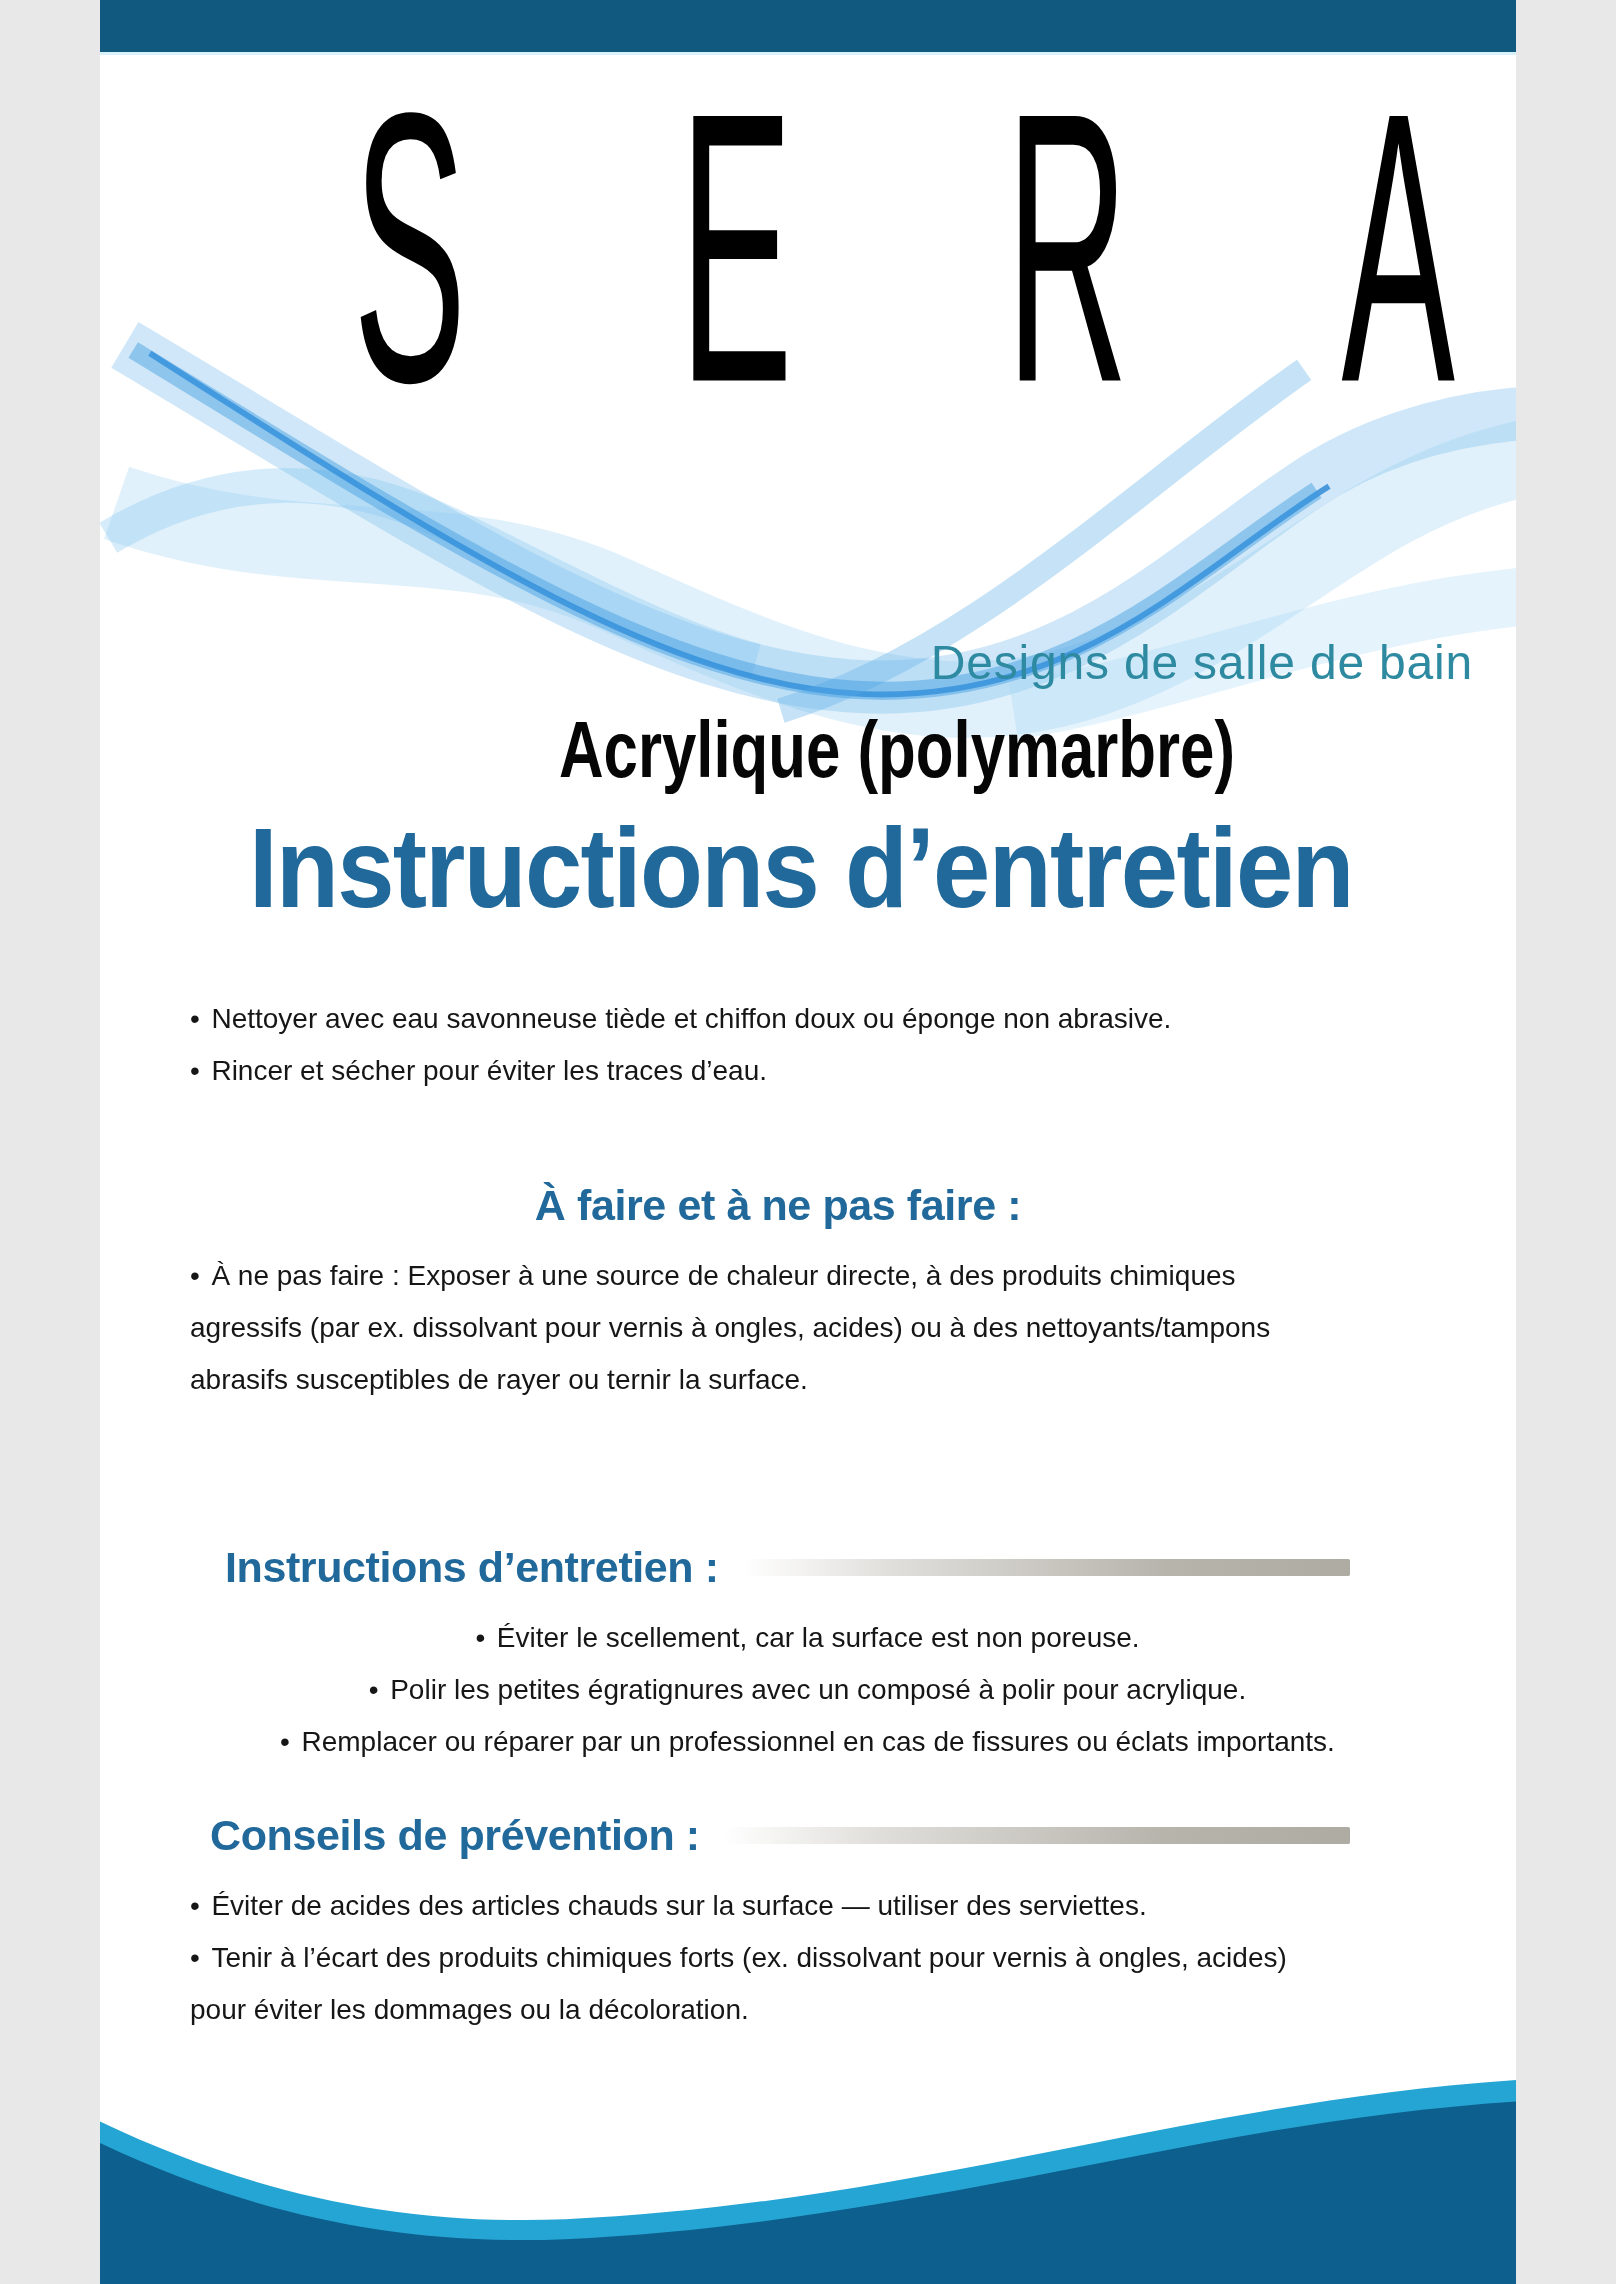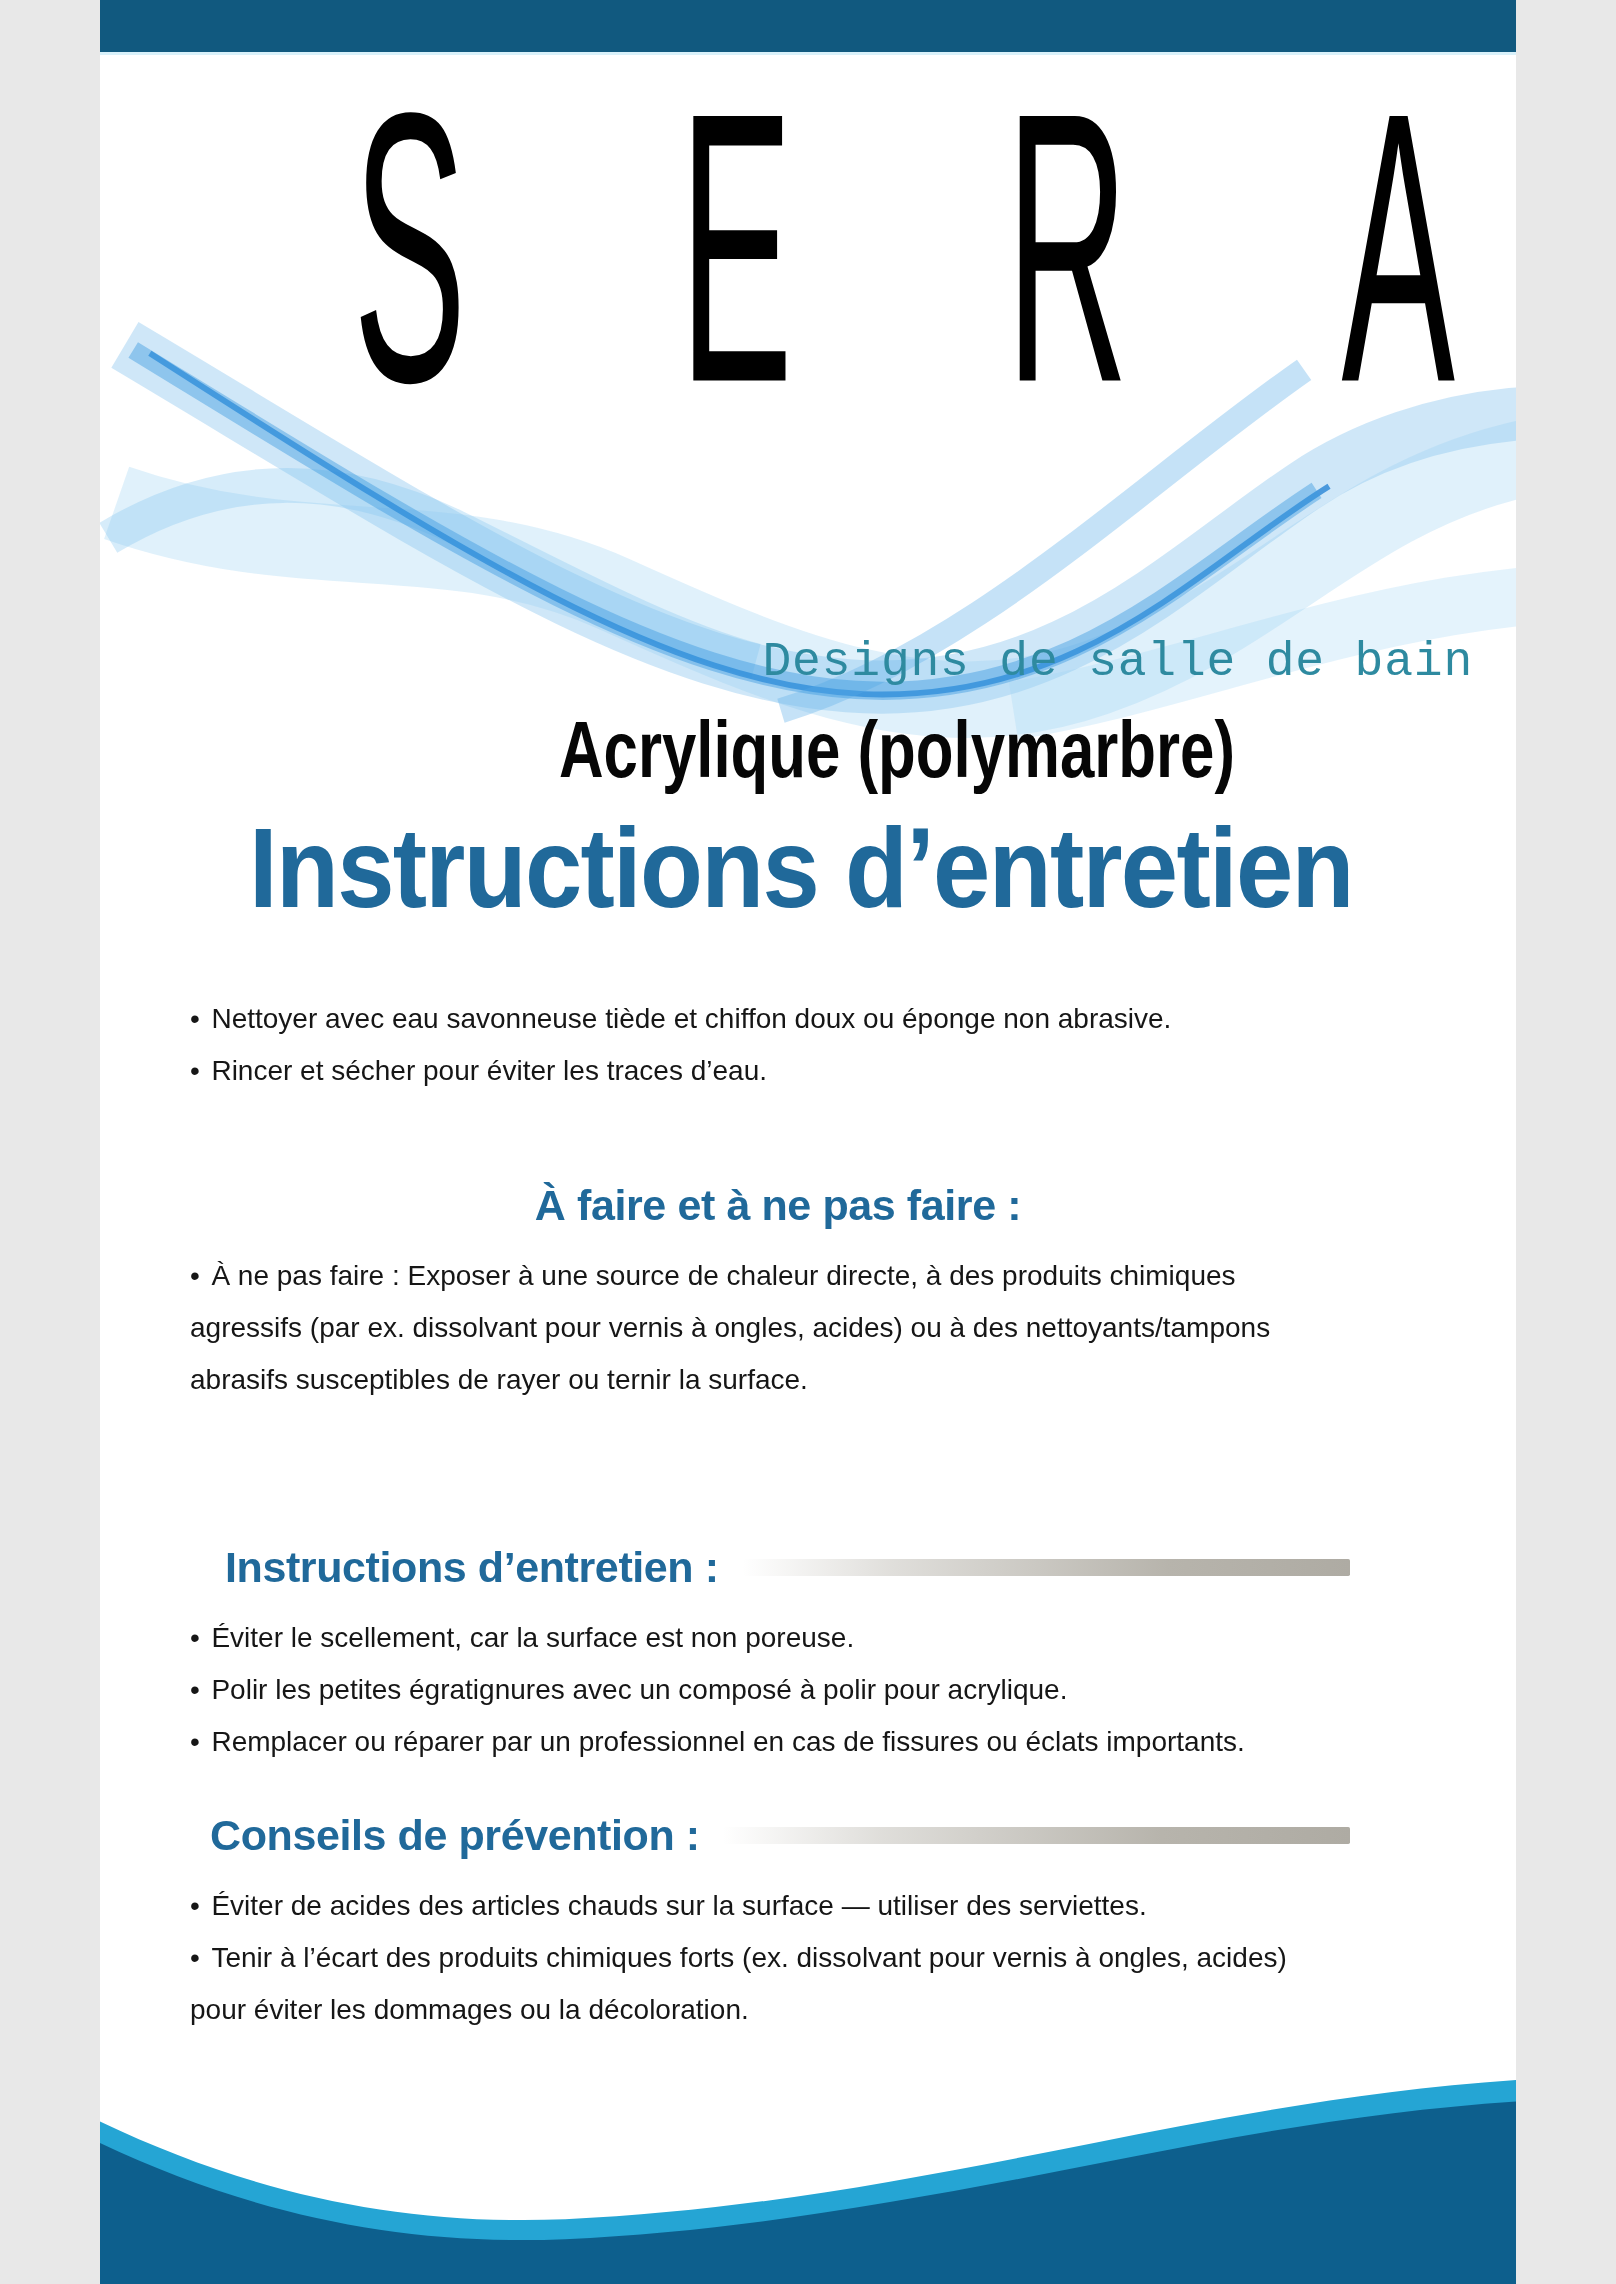--- a/index.html
+++ b/index.html
@@ -13,36 +13,36 @@
   }
   .brand{
     position:absolute;left:253px;top:55px;
     font-size:170px;line-height:1;font-weight:400;color:#000;
     letter-spacing:213px;white-space:nowrap;
     transform:scaleY(2.26);transform-origin:left top;
   }
   .wave-flourish{position:absolute;left:0;top:320px;width:1616px;height:424px;}
   .tagline{
     position:absolute;right:43px;top:635px;
-    font-size:48px;color:#2e8aa0;letter-spacing:0.8px;white-space:nowrap;font-family:Liberation Mono, monospace;
+    font-size:48px;color:#2e8aa0;letter-spacing:0.8px;white-space:nowrap;
   }
   .product{
     position:absolute;left:459px;top:704px;
     font-size:65px;font-weight:bold;color:#060606;white-space:nowrap;
     transform:scale(0.95,1.22);transform-origin:left top;letter-spacing:0;
   }
   .page-title{
     position:absolute;left:149px;top:804px;margin:0;
     font-size:103px;font-weight:bold;color:#20699a;letter-spacing:-1.7px;
     white-space:nowrap;transform:scaleY(1.1);transform-origin:left top;
   }
   .sec{position:absolute;left:0;width:100%;}
   .sec1{top:973px;}
   .sec2{top:1181px;}
-  .sec3{top:1543px;}
+  .sec3{top:1543px;text-align:center;}
   .sec4{top:1811px;}
   .sec-head{display:flex;align-items:center;padding-right:166px;}
   .sec1 .sec-head{padding-left:162px;}
   .sec2 .sec-head{padding-left:106px;flex-direction:column;}
   .sec3 .sec-head{padding-left:125px;}
   .sec4 .sec-head{padding-left:110px;}
   .sec-head h2{
     margin:0;font-size:43px;font-weight:bold;color:#20699a;
     white-space:nowrap;letter-spacing:-0.4px;
   }

